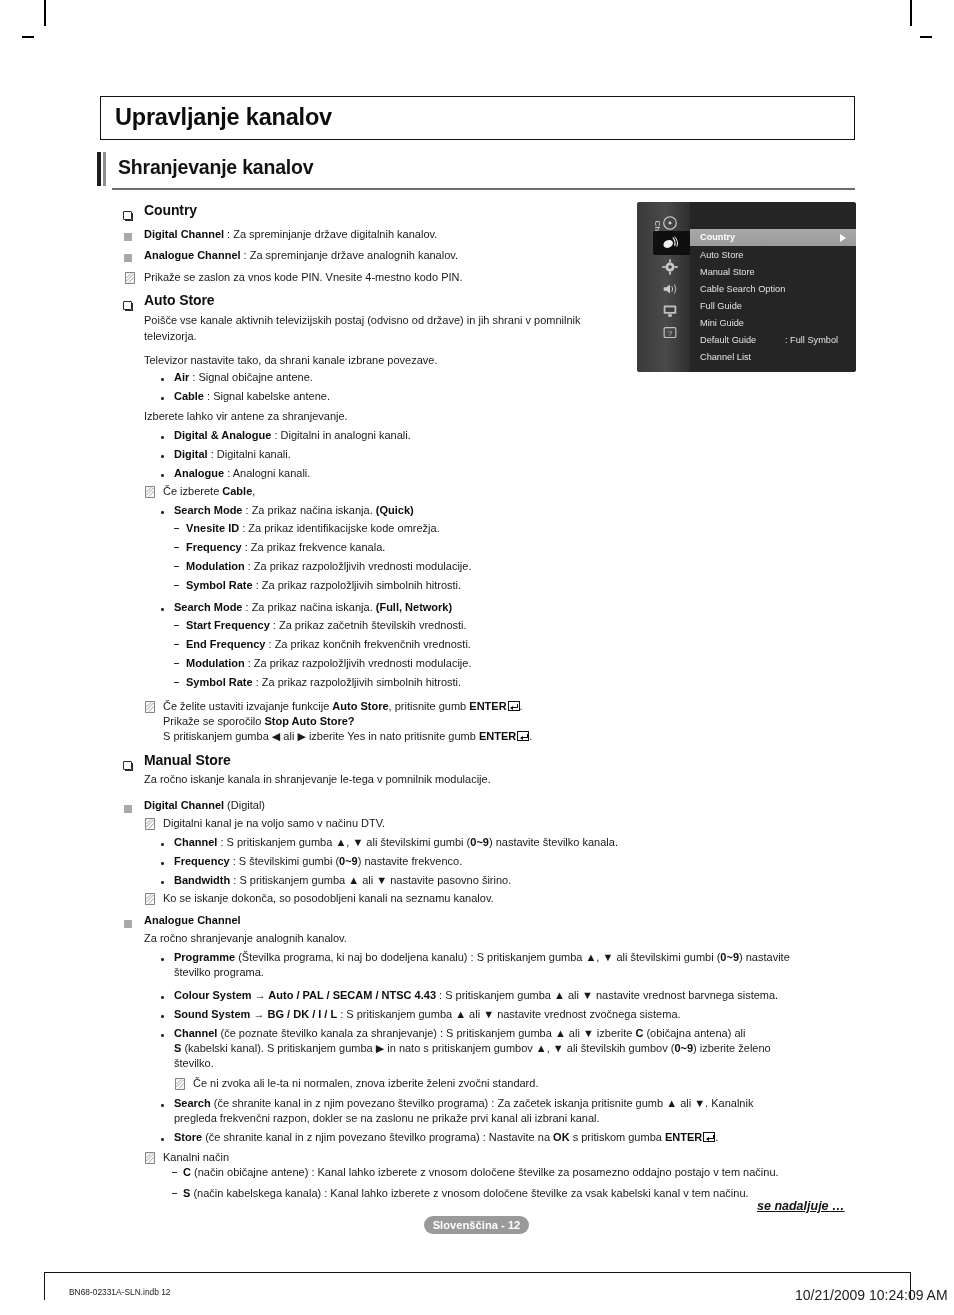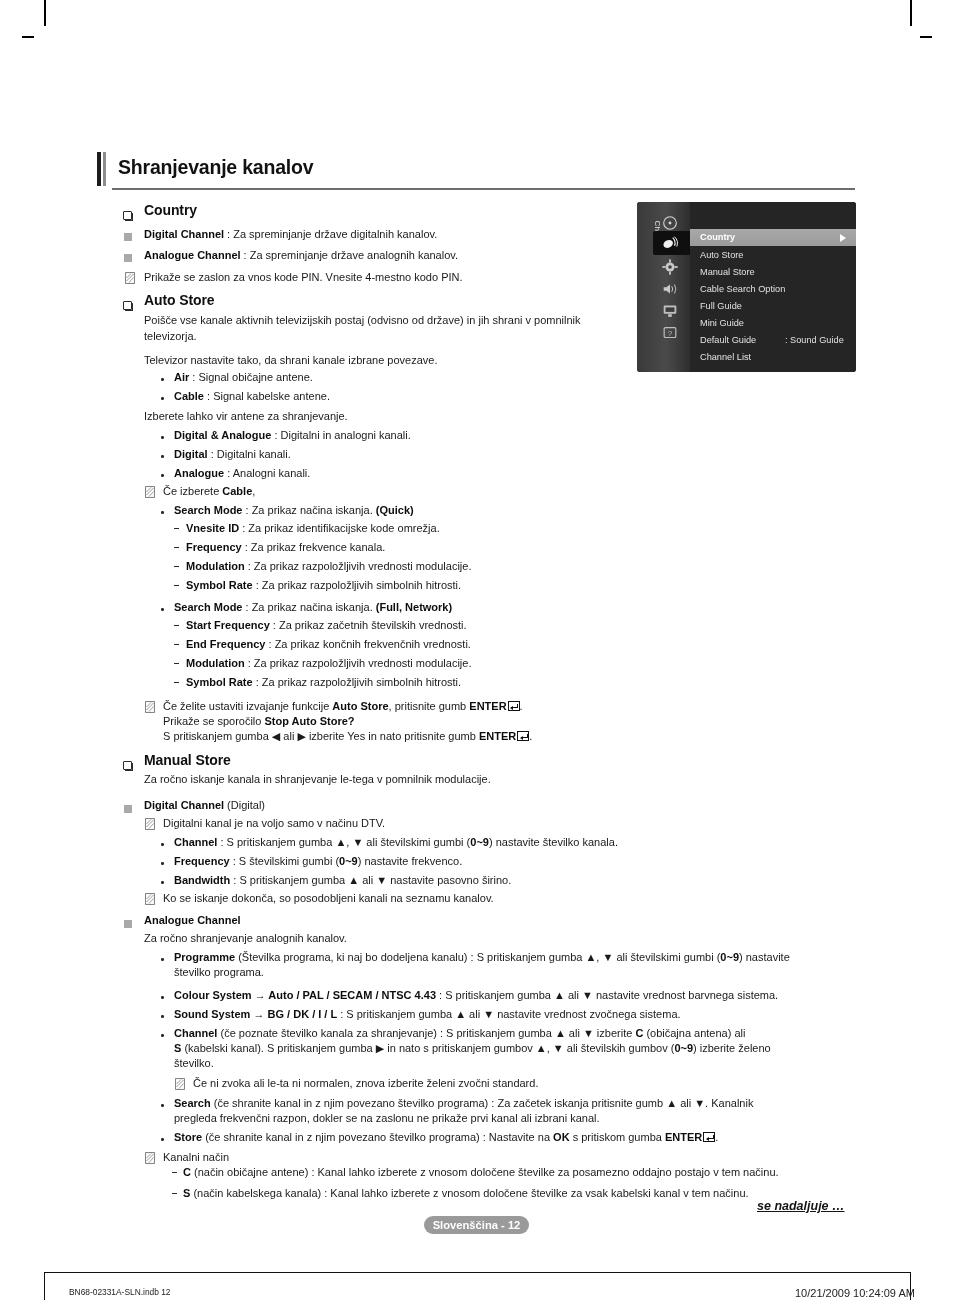--- a/index.html
+++ b/index.html
@@ -260,21 +260,21 @@
   .foot-left {
     position: absolute;
     left: 57px; top: 1287px;
     font-size: 8.4px;
     color: #222;
     margin-left: 12px;
   }
   .foot-right {
     position: absolute;
     left: 795px; top: 1287px;
-    font-size: 11px;
+    font-size: 14px;
     color: #222;
   }
   .foot-v-left {
     position: absolute;
     left: 44px; top: 1272px;
     width: 1px; height: 28px;
     background: #111;
   }
   .foot-v-right {
     position: absolute;
@@ -286,20 +286,23 @@
 </head>
 <body>
 
 <div class="page">
 
   <div class="cropmark cm-v-tl"></div>
   <div class="cropmark cm-h-tl"></div>
   <div class="cropmark cm-v-tr"></div>
   <div class="cropmark cm-h-tr"></div>
 
+  <div class="chapter-box">
+    <div class="chapter-title">Upravljanje kanalov</div>
+  </div>
 
   <div class="section-bar-dark"></div>
   <div class="section-bar-gray"></div>
   <div class="section-title">Shranjevanje kanalov</div>
   <div class="section-rule"></div>
 
   <div class="osd">
     <div class="osd-sidebar">
       <div class="osd-sidebar-label">Channel</div>
       <div class="osd-icon-sel"></div>
@@ -352,21 +355,21 @@
         <span class="lbl">Cable Search Option</span>
         </div>
       <div class="osd-row" style="top:96px">
         <span class="lbl">Full Guide</span>
         </div>
       <div class="osd-row" style="top:113px">
         <span class="lbl">Mini Guide</span>
         </div>
       <div class="osd-row" style="top:130px">
         <span class="lbl">Default Guide</span>
-        <span class="val">: Sound Guide</span>
+        <span class="val">: Full Symbol</span>
         </div>
       <div class="osd-row" style="top:147px">
         <span class="lbl">Channel List</span>
         </div>
     </div>
   </div>
 
   <div class="content">
 
     <div class="mk mk-square" style="left:123px; top:211px"></div>

